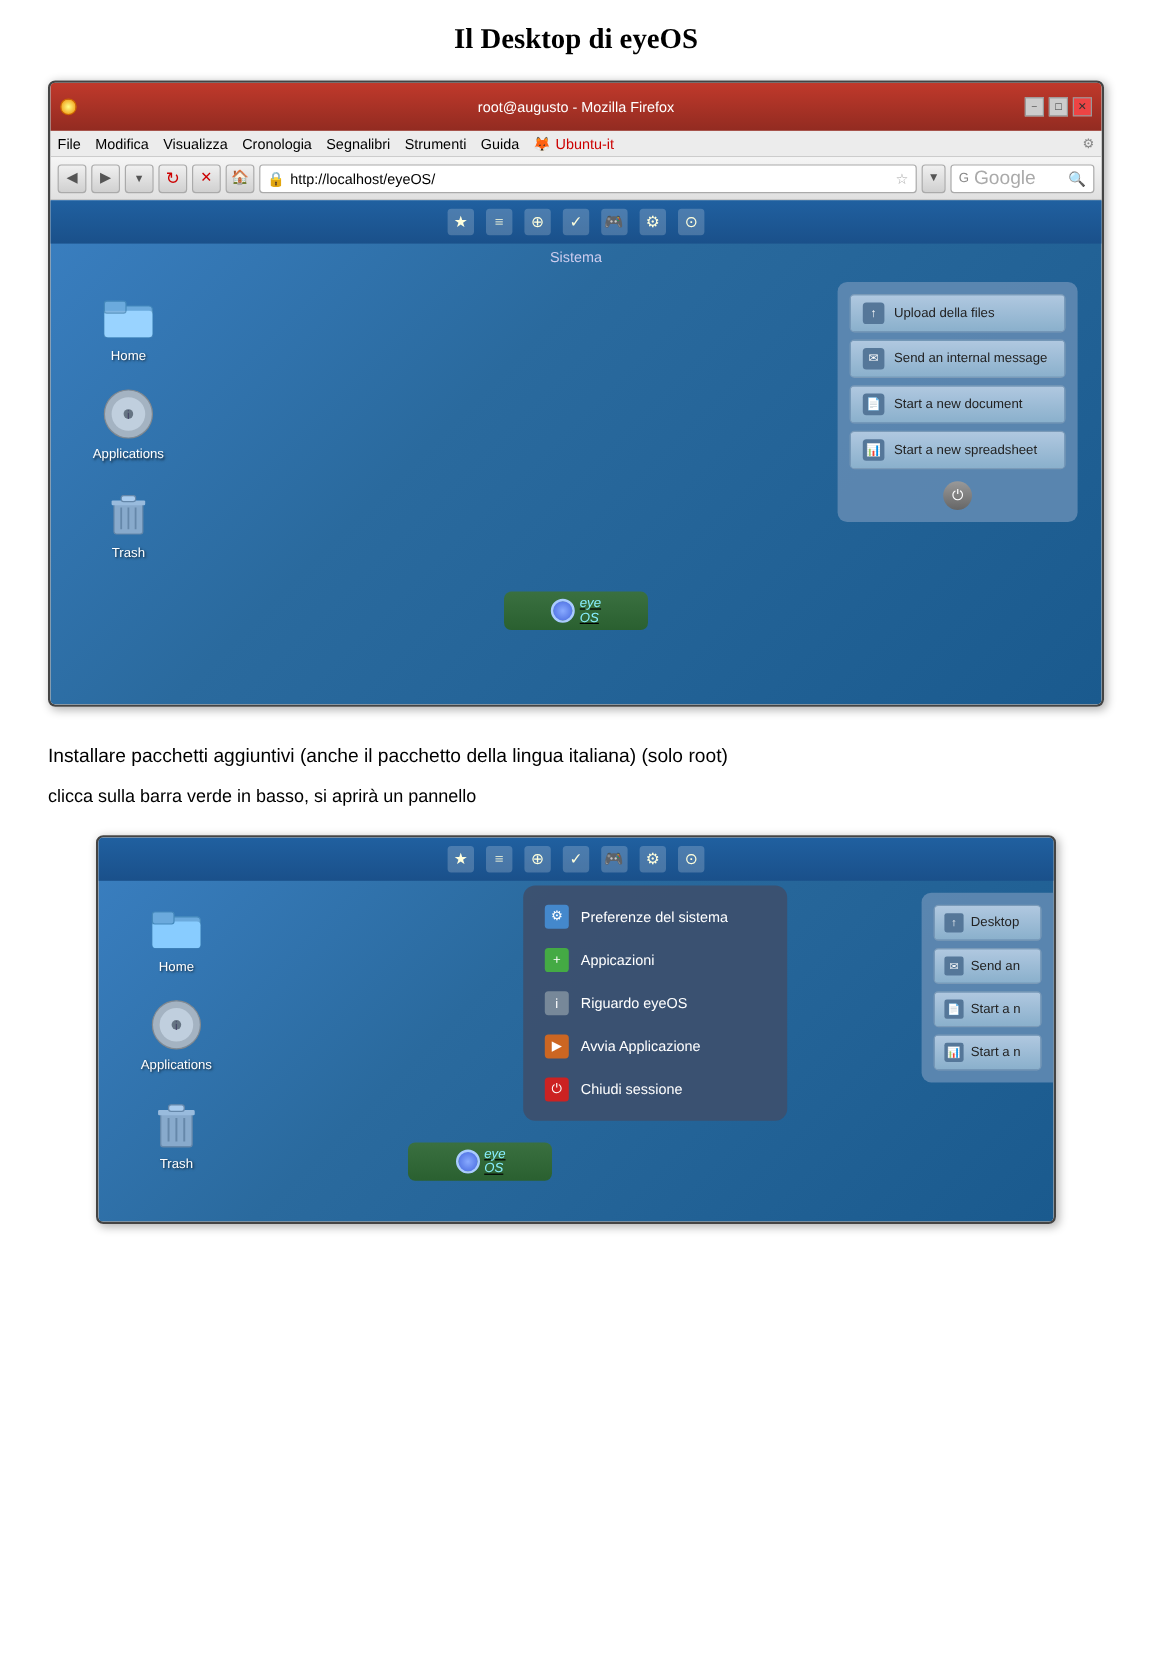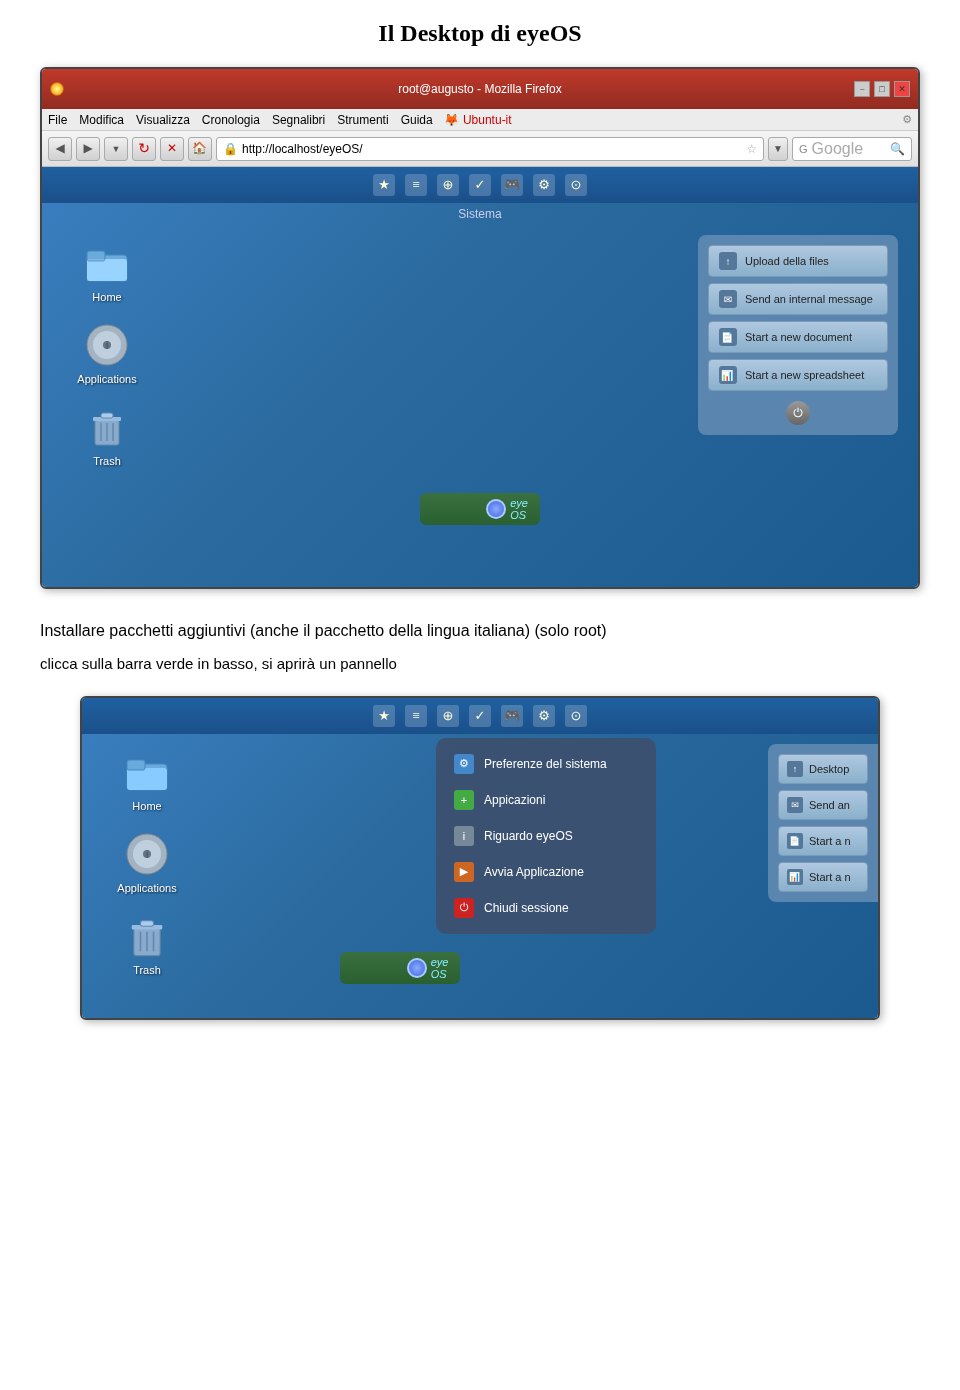--- a/index.html
+++ b/index.html
@@ -214,23 +214,24 @@
     }
     
     .eyeos-startbar {
       background: linear-gradient(to bottom, #3a7040, #2a6030);
       height: 32px;
       position: absolute;
       bottom: 30px;
       left: 50%; transform: translateX(-50%);
       border-radius: 6px;
       padding: 4px 12px;
-      display: flex; align-items: center; justify-content: flex-end;
+      display: flex; align-items: center; justify-content: center;
       cursor: pointer;
       min-width: 120px;
+      text-decoration: underline;
     }
     .eyeos-start-logo {
       display: flex; align-items: center; gap: 4px;
     }
     .eyeos-logo-circle {
       width: 20px; height: 20px;
       background: radial-gradient(circle, #88aaff, #4466dd);
       border-radius: 50%;
       border: 2px solid #aaccff;
       display: flex; align-items: center; justify-content: center;

